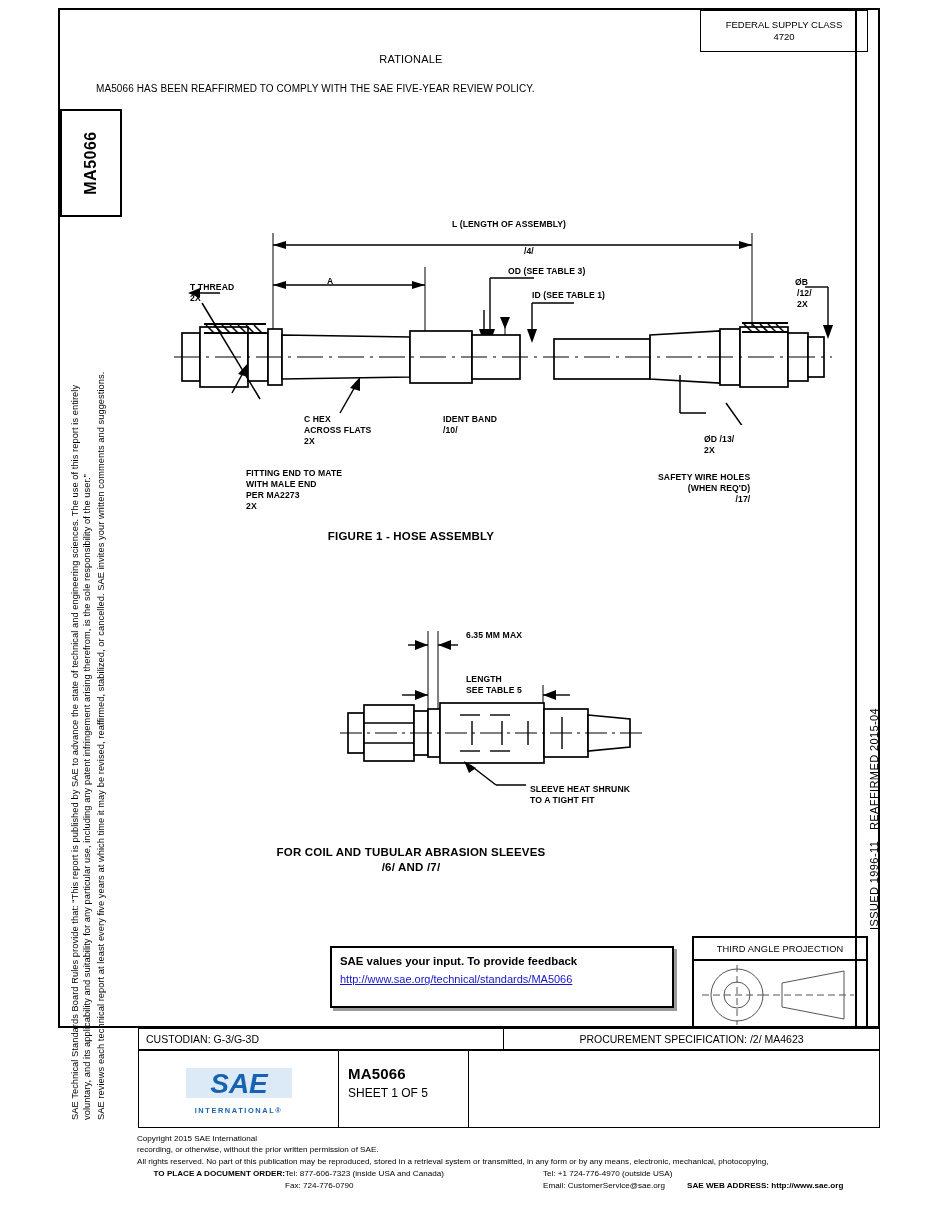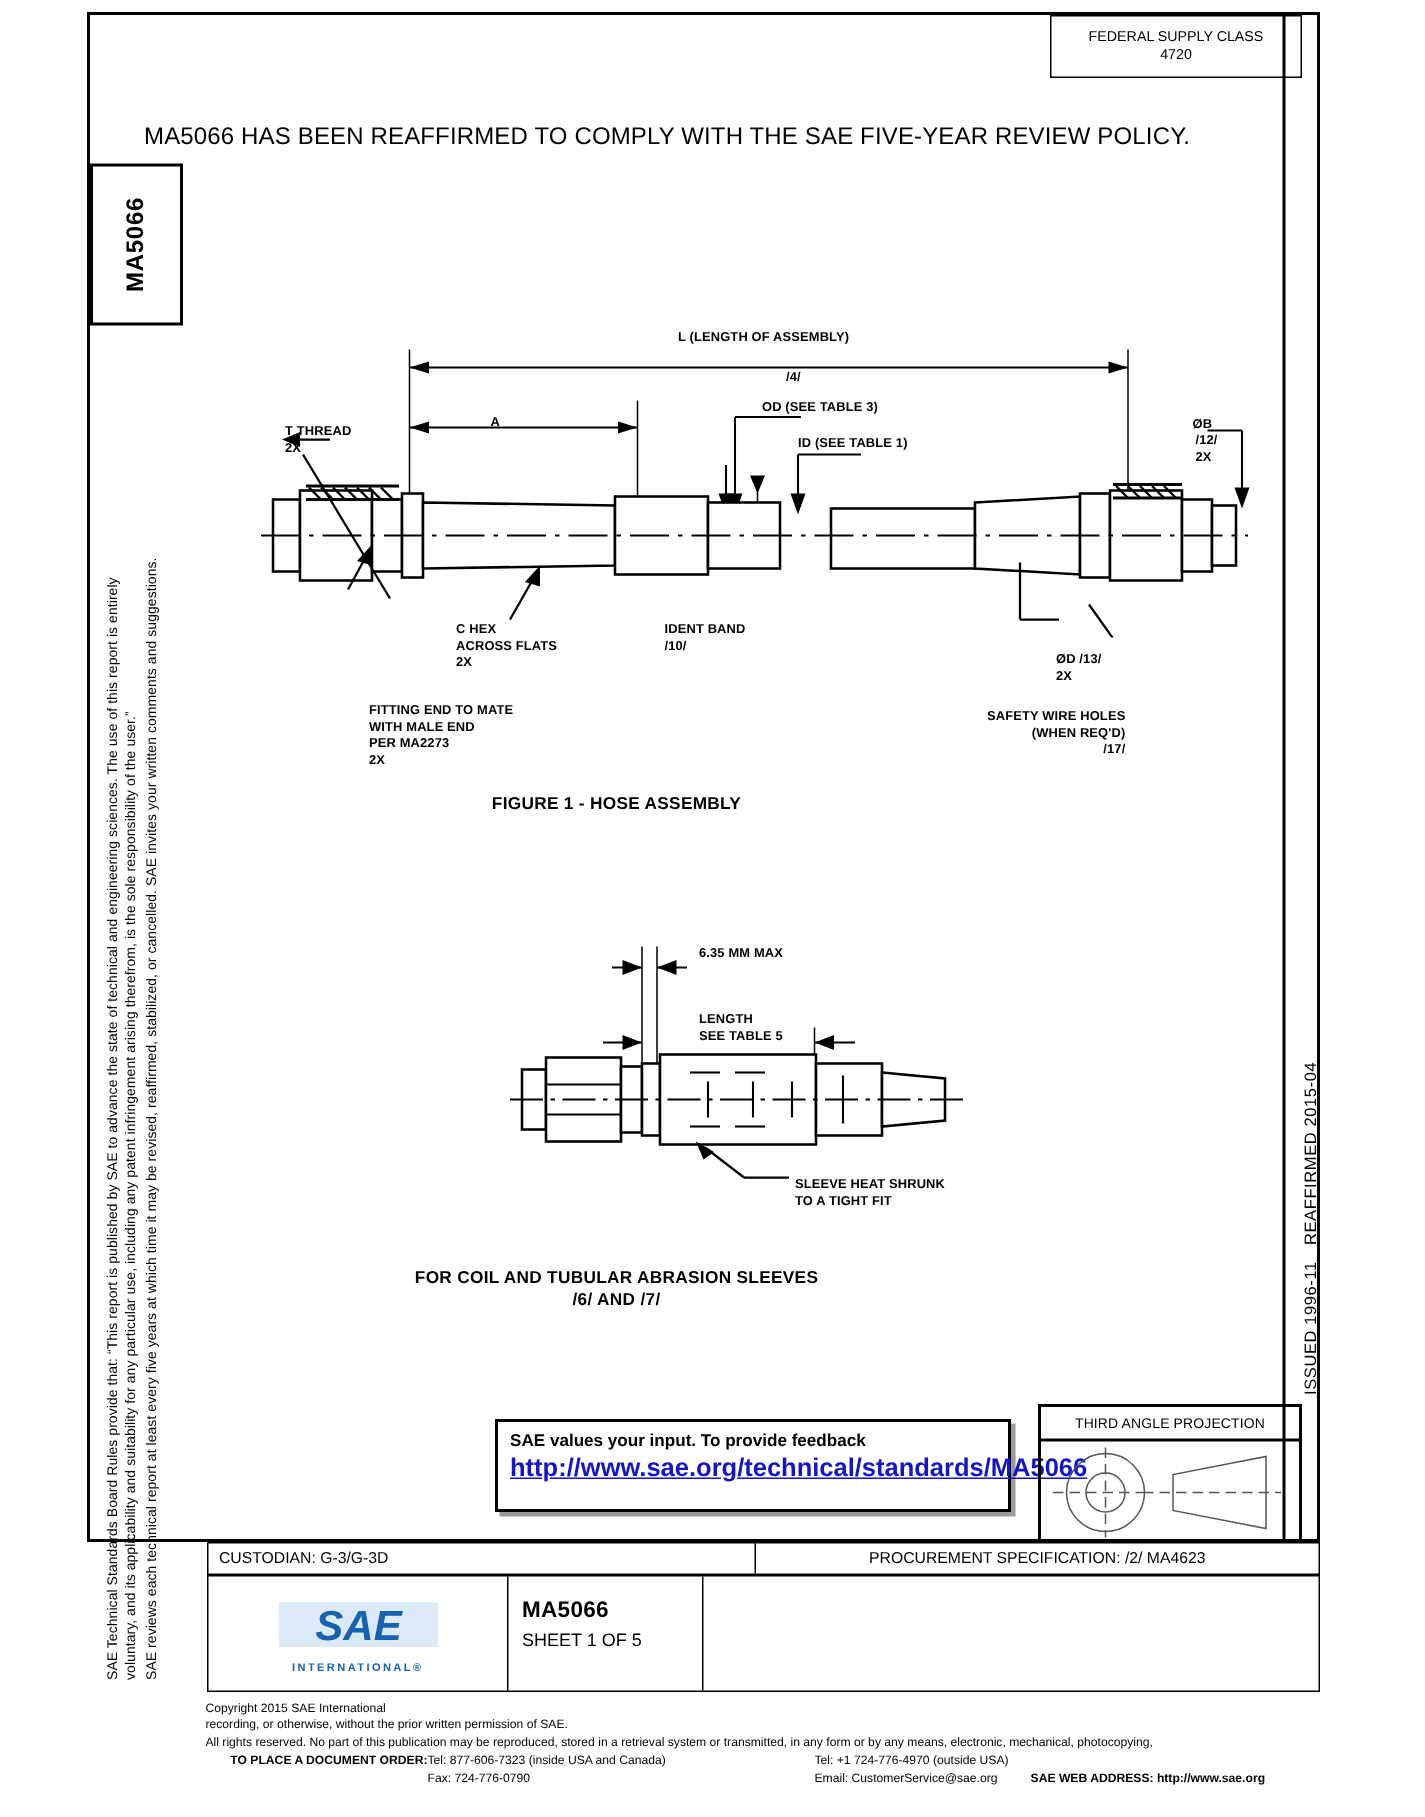--- a/index.html
+++ b/index.html
@@ -9,21 +9,21 @@
   
   .outer-frame{position:absolute;left:58px;top:8px;width:822px;height:1020px;border:2px solid #000;box-sizing:border-box;}
   .inner-right-rule{position:absolute;left:855px;top:8px;width:0;height:1020px;border-left:2px solid #000;}
 
   
   .fsc-box{position:absolute;left:700px;top:10px;width:168px;height:42px;border:1px solid #000;box-sizing:border-box;
            display:flex;flex-direction:column;align-items:center;justify-content:center;font-size:9.5px;line-height:1.25;text-align:center;}
 
   
   .rationale-title{position:absolute;left:0;top:53px;width:822px;text-align:center;font-size:11px;letter-spacing:.2px;}
-  .rationale-body{position:absolute;left:96px;top:83px;font-size:16px;letter-spacing:.1px;white-space:nowrap;}
+  .rationale-body{position:absolute;left:96px;top:83px;font-size:10px;letter-spacing:.1px;white-space:nowrap;}
 
   
   .spine-box{position:absolute;left:60px;top:109px;width:62px;height:108px;border:2px solid #000;box-sizing:border-box;}
   .spine-box span{position:absolute;left:50%;top:50%;transform:translate(-50%,-50%) rotate(-90deg);
         font-size:16px;font-weight:bold;white-space:nowrap;letter-spacing:.5px;}
   .vtext{position:absolute;transform-origin:0 0;transform:rotate(-90deg);white-space:nowrap;font-size:9.3px;letter-spacing:.05px;}
   .vt1{left:70px;top:1120px;}
   .vt2{left:82px;top:1120px;}
   .vt3{left:96px;top:1120px;}
   .vright{position:absolute;transform-origin:0 0;transform:rotate(-90deg);white-space:nowrap;font-size:11px;letter-spacing:.4px;}
@@ -31,21 +31,21 @@
   
   .fig-wrap{position:absolute;}
   .fig-cap{position:absolute;text-align:center;font-size:11.5px;font-weight:bold;letter-spacing:.2px;line-height:1.35;}
 
   .lbl{position:absolute;font-size:8.6px;font-weight:bold;line-height:1.28;letter-spacing:.1px;white-space:pre;}
 
   
   .fb-box{position:absolute;left:330px;top:946px;width:344px;height:62px;border:2px solid #000;background:#fff;box-sizing:border-box;
           box-shadow:3px 3px 0 #9a9a9a;padding:6px 0 0 8px;}
   .fb-line{font-size:11.4px;font-weight:bold;line-height:1.35;}
-  .fb-link{font-size:17px;font-weight:bold;color:#1414cc;text-decoration:underline;}
+  .fb-link{font-size:11px;font-weight:normal;color:#1414cc;text-decoration:underline;}
 
   
   .tap-box{position:absolute;left:692px;top:936px;width:176px;height:92px;border:2px solid #000;box-sizing:border-box;}
   .tap-title{height:21px;border-bottom:2px solid #000;display:flex;align-items:center;justify-content:center;font-size:9.3px;letter-spacing:.1px;}
 
   
   .cust-row{position:absolute;left:138px;top:1028px;width:742px;height:22px;border:1.5px solid #000;box-sizing:border-box;display:flex;}
   .cust-l{width:365px;border-right:1.5px solid #000;display:flex;align-items:center;padding-left:7px;font-size:10.5px;box-sizing:border-box;}
   .cust-r{flex:1;display:flex;align-items:center;justify-content:center;font-size:10.5px;}
 
@@ -73,20 +73,21 @@
 <div class="page">
 
   <div class="outer-frame"></div>
   <div class="inner-right-rule"></div>
 
   <div class="fsc-box">
     <div>FEDERAL SUPPLY CLASS</div>
     <div>4720</div>
   </div>
 
+  <div class="rationale-title">RATIONALE</div>
   <div class="rationale-body">MA5066 HAS BEEN REAFFIRMED TO COMPLY WITH THE SAE FIVE-YEAR REVIEW POLICY.</div>
 
   <div class="spine-box">
     <span>MA5066</span>
   </div>
   <div class="vtext vt1">SAE Technical Standards Board Rules provide that: “This report is published by SAE to advance the state of technical and engineering sciences. The use of this report is entirely</div>
   <div class="vtext vt2">voluntary, and its applicability and suitability for any particular use, including any patent infringement arising therefrom, is the sole responsibility of the user.”</div>
   <div class="vtext vt3">SAE reviews each technical report at least every five years at which time it may be revised, reaffirmed, stabilized, or cancelled. SAE invites your written comments and suggestions.</div>
 
   <div class="vright" style="left:868px;top:930px;">ISSUED 1996-11</div>

